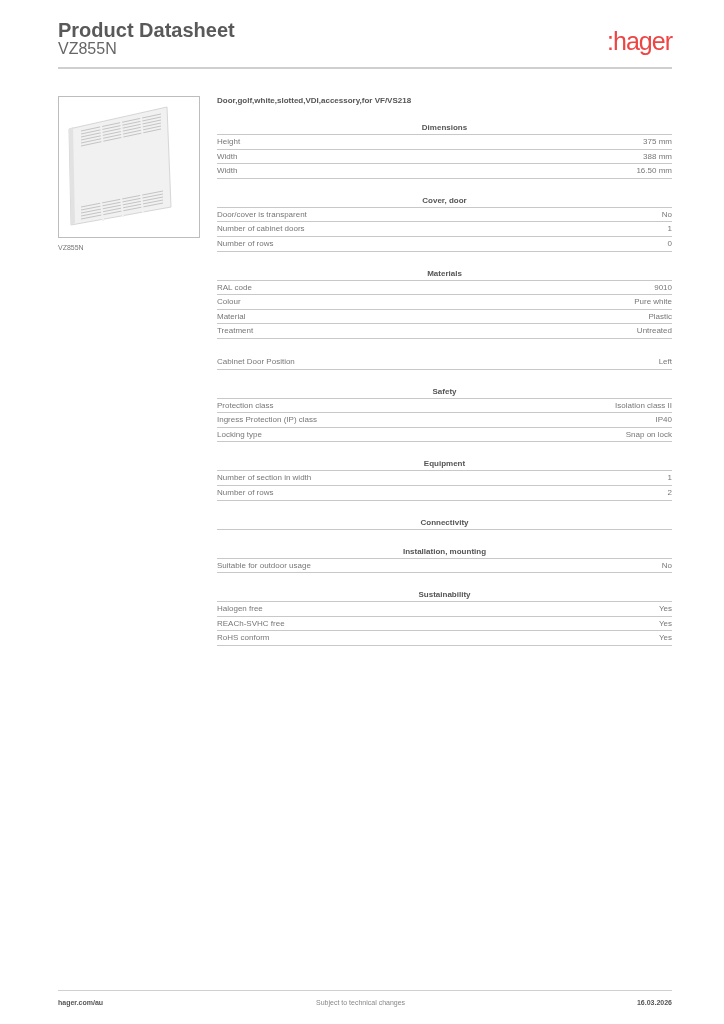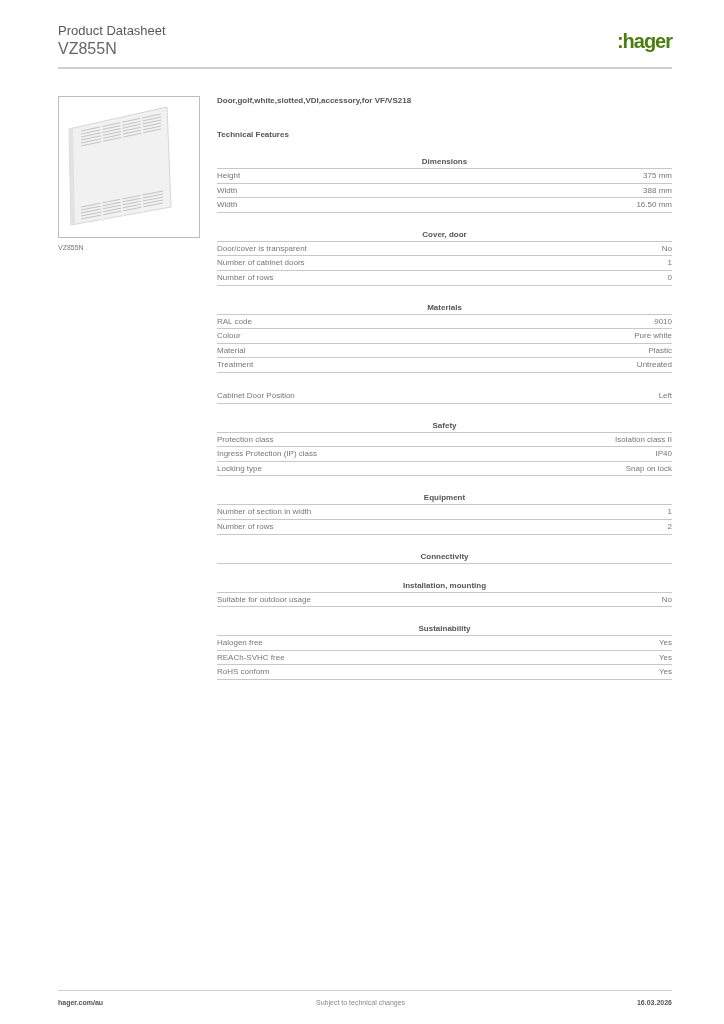--- a/index.html
+++ b/index.html
@@ -1,20 +1,20 @@
 <!DOCTYPE html>
 <html><head>
 <meta charset="utf-8">
 <style>
   html, body { margin: 0; padding: 0; background: #ffffff; }
   body { width: 724px; height: 1024px; position: relative; font-family: "Liberation Sans", sans-serif; color: #555; overflow: hidden; }
   .header { position: absolute; left: 58px; top: 21px; }
-  .title { font-size: 13px; font-weight: normal; color: #595959; line-height: 19px; }
+  .title { font-size: 20px; font-weight: bold; color: #595959; line-height: 19px; }
   .subtitle { font-size: 16px; color: #666; line-height: 18px; }
-  .logo { position: absolute; right: 52px; top: 28px; font-size: 20px; font-weight: bold; color: #4d7c0f; letter-spacing: -1px; line-height: 26px; }
+  .logo { position: absolute; right: 52px; top: 28px; font-size: 25px; font-weight: normal; color: #ef4444; letter-spacing: -1px; line-height: 26px; }
   .header-rule { position: absolute; left: 58px; top: 67px; width: 614px; height: 2px; background: #cfcfcf; }
   .image-box { position: absolute; left: 58px; top: 96px; width: 142px; height: 142px; border: 1px solid #bdbdbd; box-sizing: border-box; background: #fff; }
   .image-caption { position: absolute; left: 58px; top: 244px; font-size: 7px; color: #777; }
   .content { position: absolute; left: 217px; top: 96px; width: 455px; }
   .desc { font-size: 8px; font-weight: bold; color: #555; line-height: 10px; }
   .tech { font-size: 8px; font-weight: bold; color: #555; margin-top: 24px; line-height: 10px; }
   .section { margin-top: 16px; }
   .section:first-of-type { margin-top: 16px; }
   .sec-title { font-size: 8px; font-weight: bold; color: #555; height: 12px; line-height: 12px; border-bottom: 1px solid #c8c8c8; text-align: center; }
   .row { display: flex; justify-content: space-between; font-size: 8px; color: #777; height: 13.6px; line-height: 14px; border-bottom: 1px solid #c8c8c8; }
@@ -58,21 +58,20 @@
       <line x1="42" y1="104" x2="44" y2="124"></line>
       <line x1="62" y1="100" x2="64" y2="120"></line>
       <line x1="82" y1="96" x2="84" y2="116"></line>
     </g>
   </svg>
 </div>
 <div class="image-caption">VZ855N</div>
 
 <div class="content">
   <div class="desc">Door,golf,white,slotted,VDI,accessory,for VF/VS218</div>
-  <div class="tech">Technical Features</div>
   <div id="sections">
       <div class="section">
         <div class="sec-title">Dimensions</div>
         <div class="row">
           <span>Height</span>
           <span>375 mm</span>
         </div>
         <div class="row">
           <span>Width</span>
           <span>388 mm</span>

